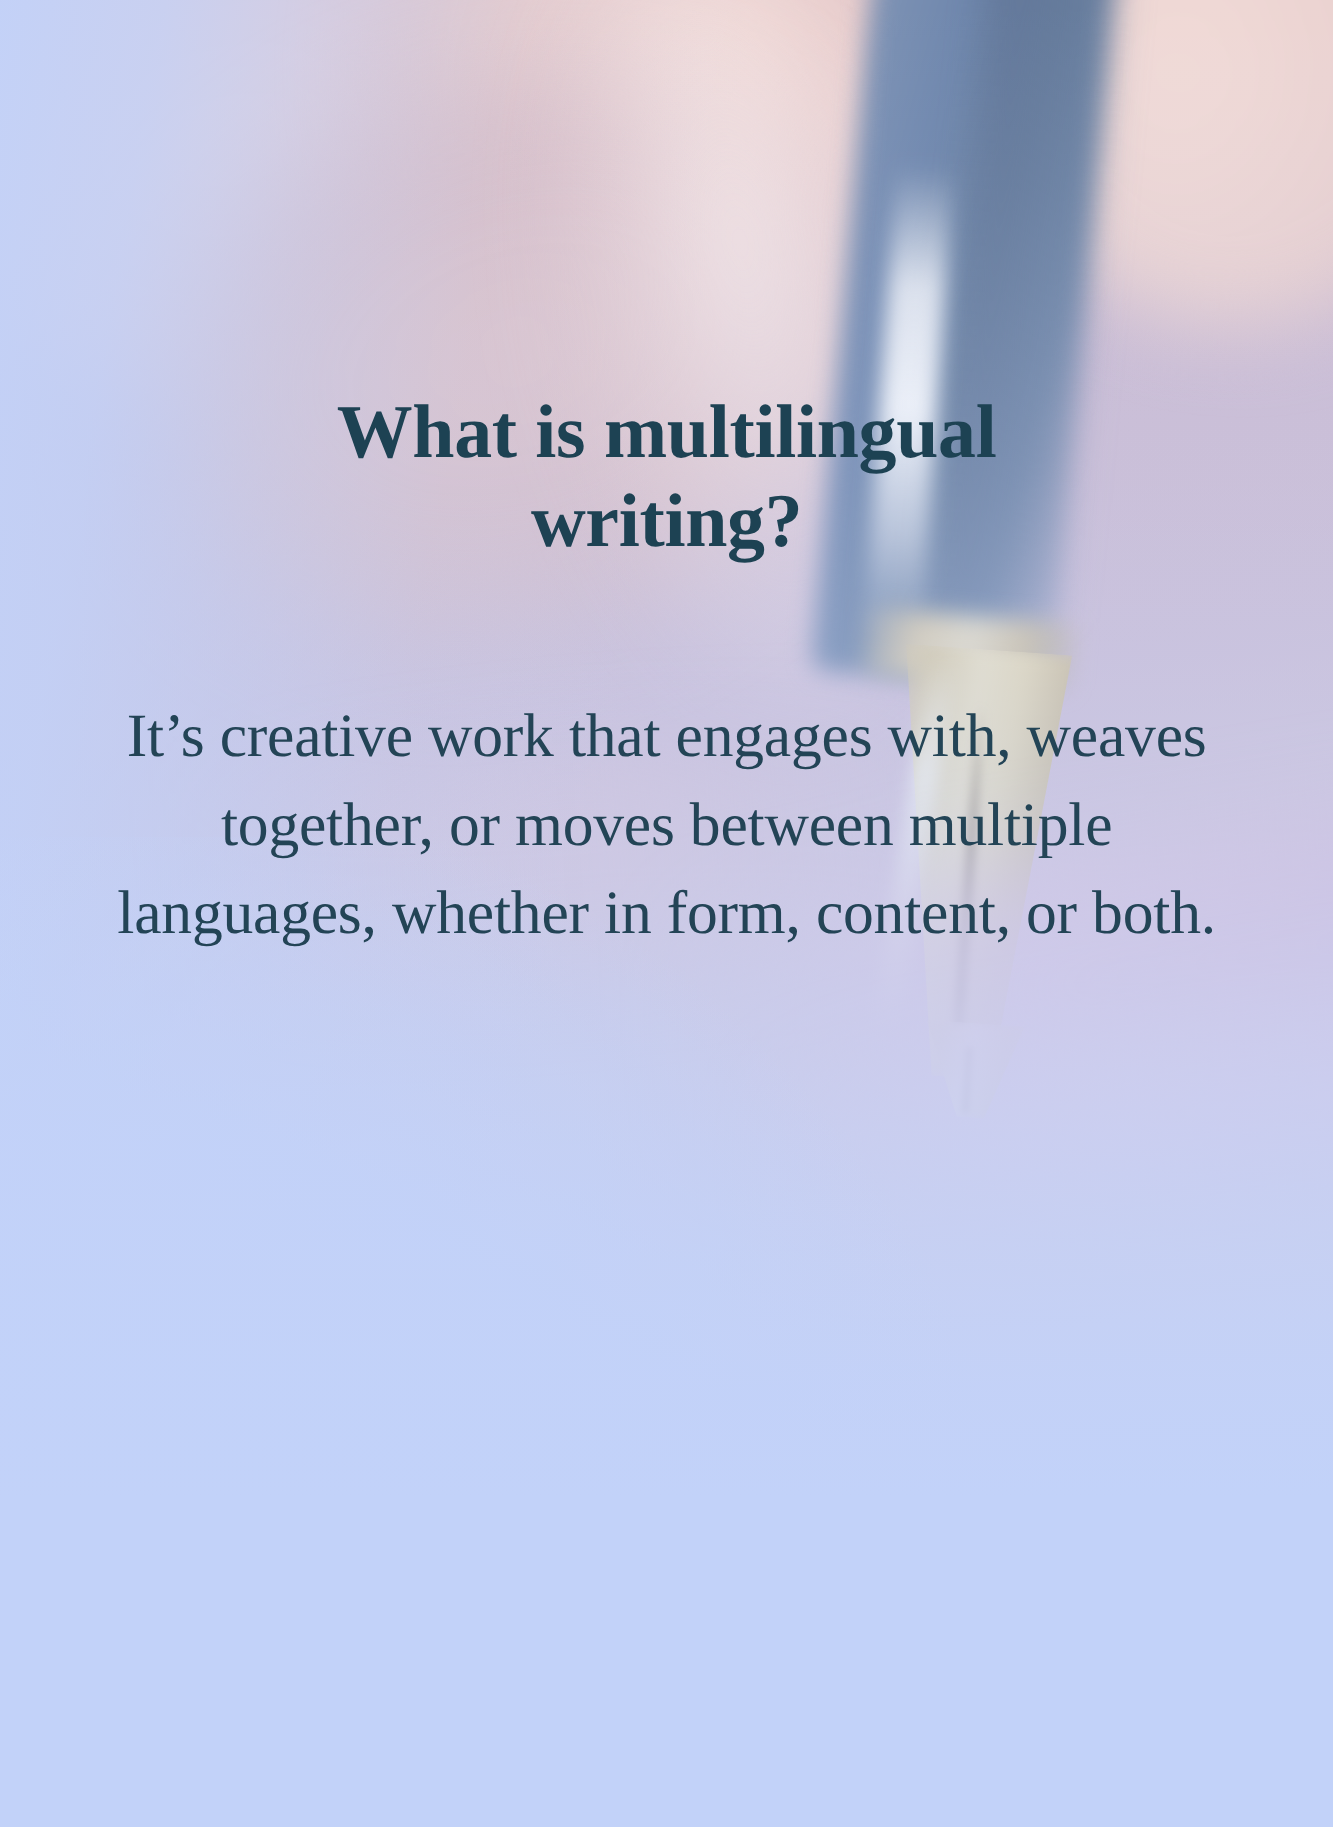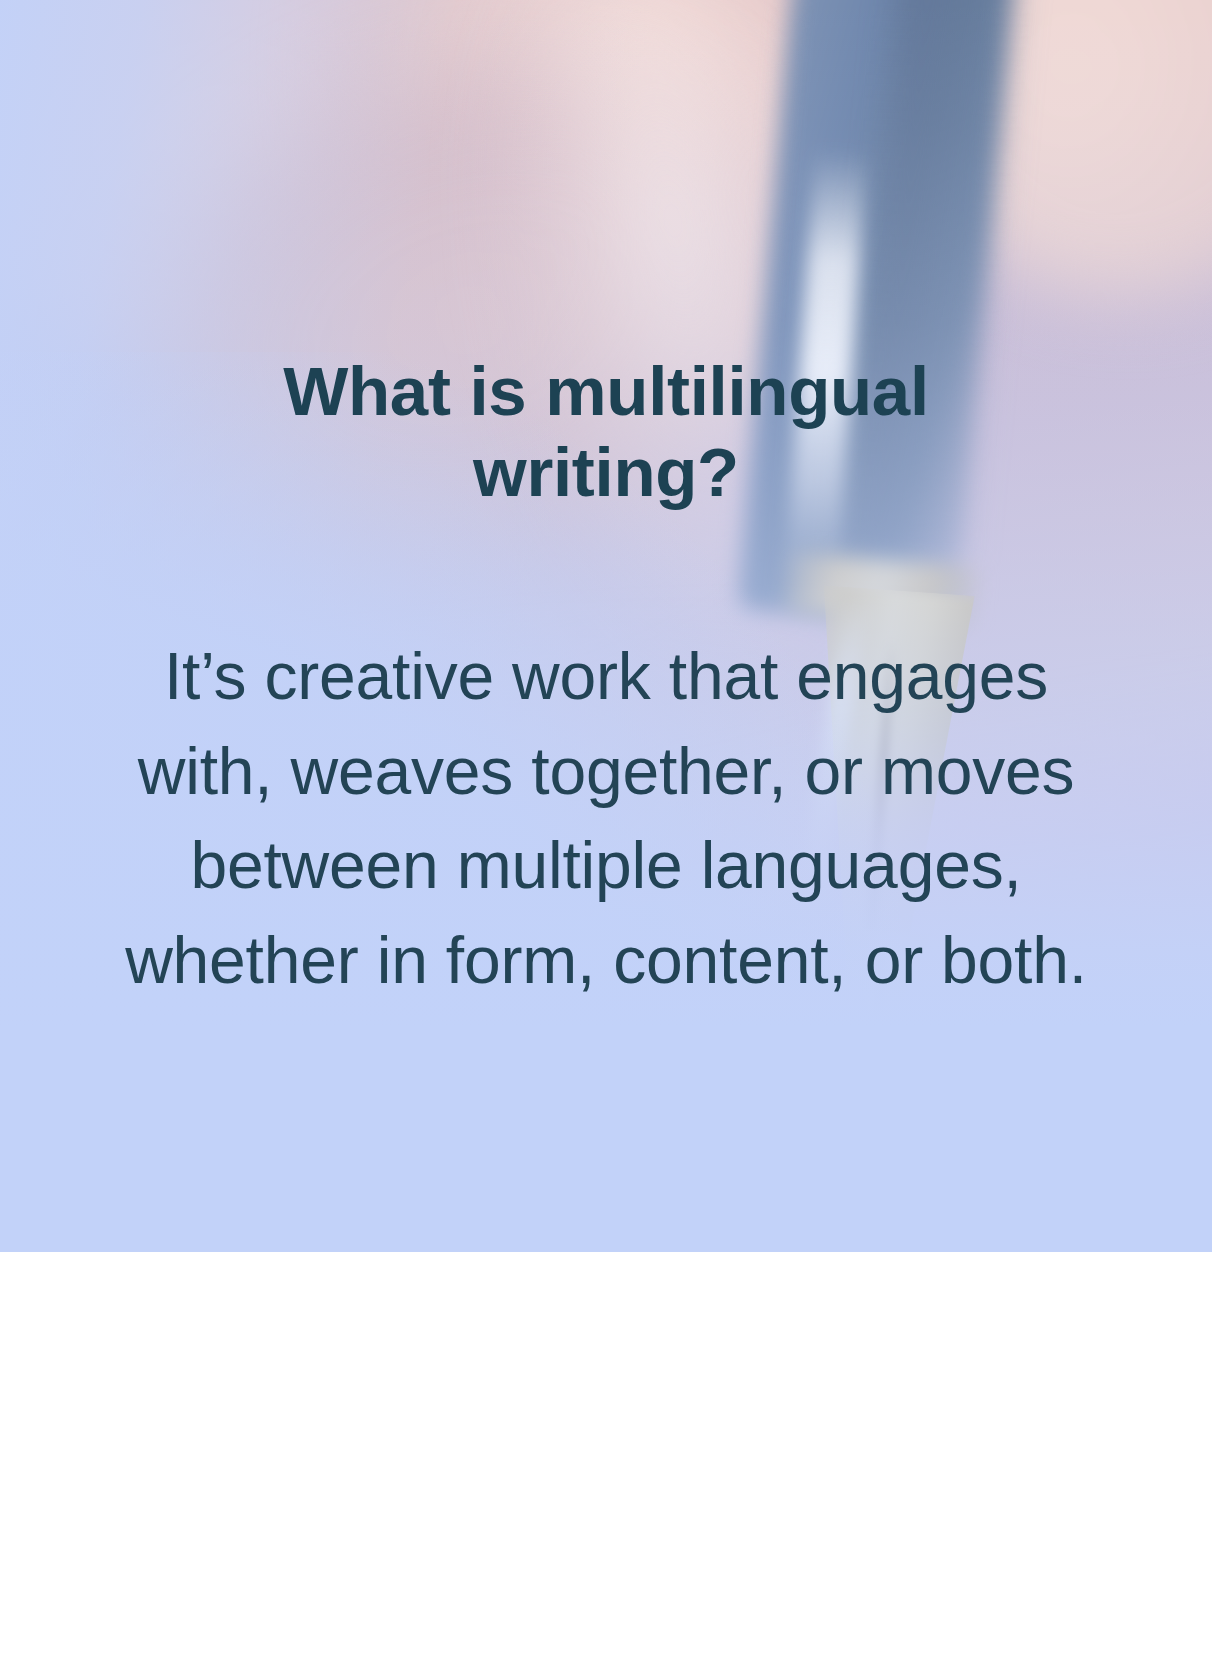--- a/index.html
+++ b/index.html
@@ -4,23 +4,23 @@
 <style>
   html, body {
     margin: 0;
     padding: 0;
     background: #ffffff;
   }
 
   #card {
     position: relative;
     width: 1212px;
-    height: 1252px;
+    height: 1661px;
     overflow: hidden;
-    font-family: Liberation Sans, sans-serif;
+    font-family: Liberation Serif, serif;
     background: #fef9c3;
   }
 
   
   .photo {
     position: absolute;
     inset: 0;
     overflow: hidden;
   }
 
@@ -280,21 +280,21 @@
     line-height: 1.17;
     text-align: center;
     color: #1d4253;
     letter-spacing: -0.3px;
   }
 
   .body-copy {
     margin: 0;
     width: 1010px;
     padding-top: 116px;
-    font-size: 66px;
+    font-size: 56px;
     font-weight: 400;
     line-height: 1.43;
     text-align: center;
     color: #234456;
     letter-spacing: -0.2px;
   }
 </style>
 </head>
 <body>
 

